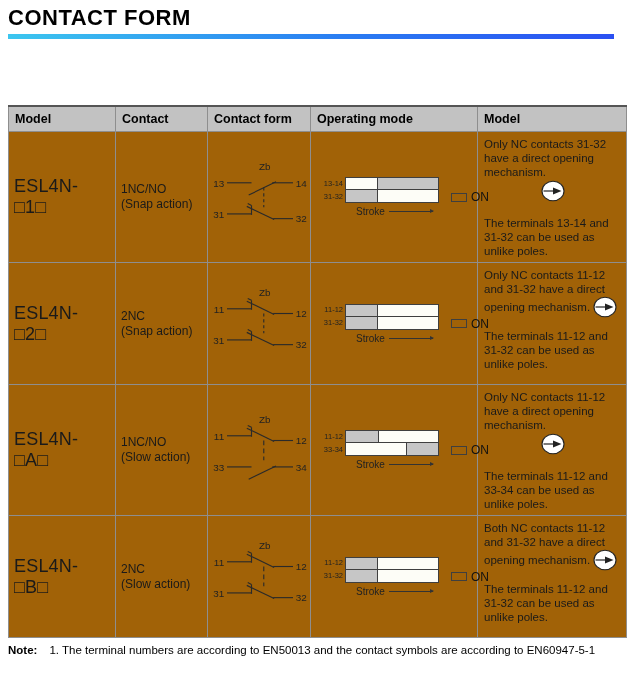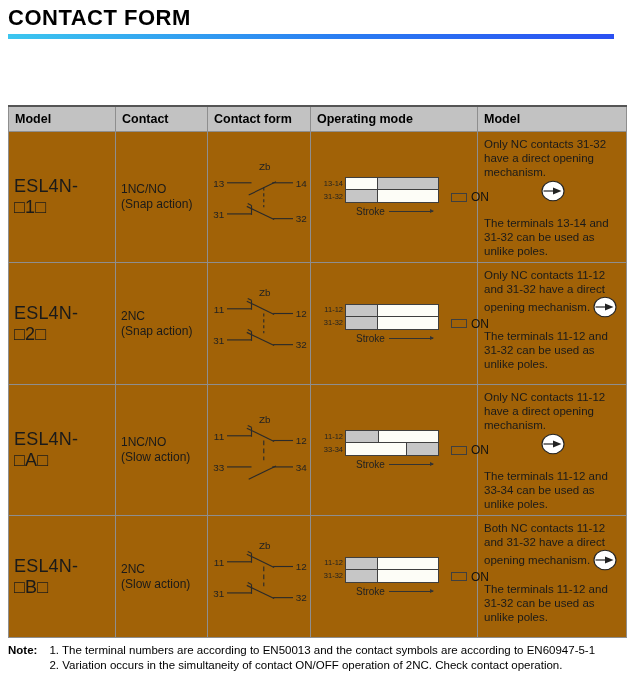--- a/index.html
+++ b/index.html
@@ -370,17 +370,16 @@
       <div class="remark-p2">The terminals 11-12 and 31-32 can be used as unlike poles.</div>
     </td>
   </tr>
       </tbody>
   </table>
 
   <div class="note">
     <span class="note-label">Note:</span>
     <div class="note-items">
       <div class="note-item">1. The terminal numbers are according to EN50013 and the contact symbols are according to EN60947-5-1</div>
-      <div class="note-item">2. Variation occurs in the simultaneity of contact ON/OFF operation of 2NC. Check contact operation.</div>
     </div>
   </div>
 
 </div>
 
 </body></html>

